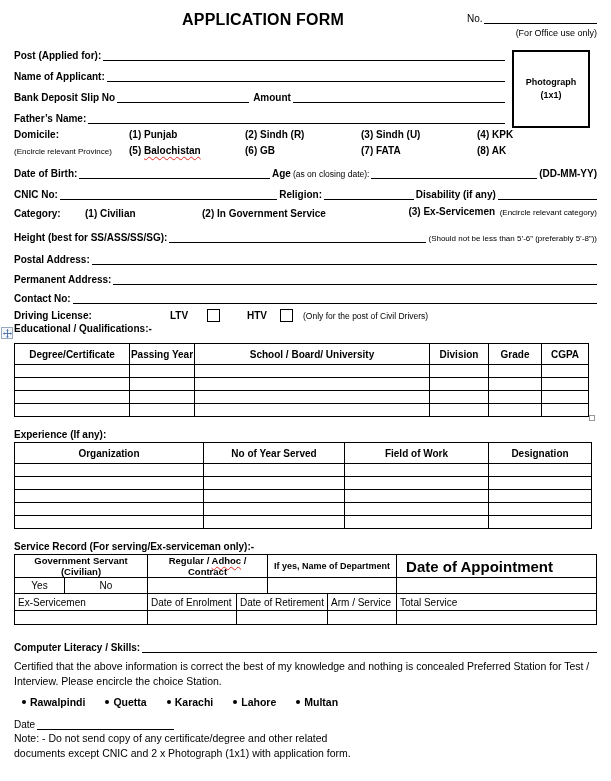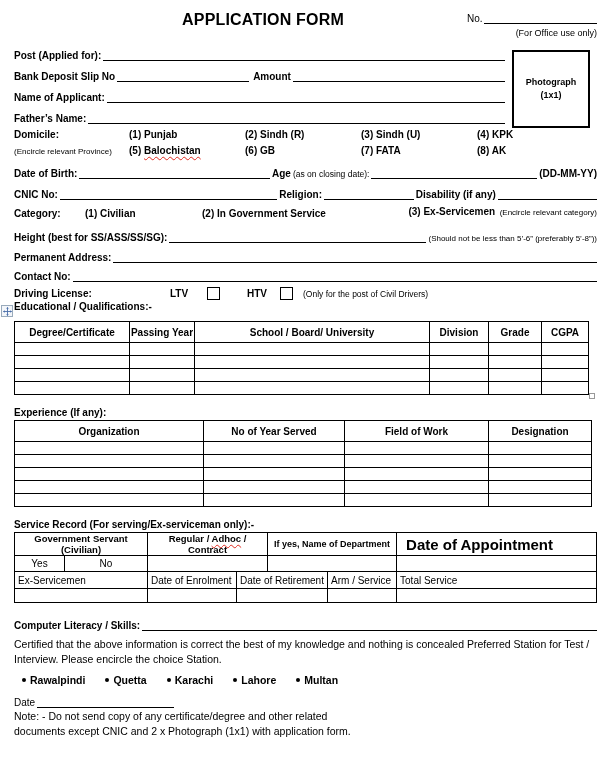--- a/index.html
+++ b/index.html
@@ -68,28 +68,28 @@
   </div>
 
   <div class="content" style="padding-top:40px;">
 
     <div class="frow short">
       <span class="lbl">Post (Applied for):</span>
       <span class="fill gap2"></span>
     </div>
 
     <div class="frow short">
+      <span class="lbl">Name of Applicant:</span>
+      <span class="fill gap2"></span>
+    </div>
+
+    <div class="frow short">
       <span class="lbl">Bank Deposit Slip No</span>
       <span class="fill fixed132 gap2"></span>
       <span class="lbl gap4">Amount</span>
-      <span class="fill gap2"></span>
-    </div>
-
-    <div class="frow short">
-      <span class="lbl">Name of Applicant:</span>
       <span class="fill gap2"></span>
     </div>
 
     <div class="frow short">
       <span class="lbl">Father’s Name:</span>
       <span class="fill gap2"></span>
     </div>
 
     <div class="frow posrow" style="height:18px;">
       <span class="lbl" style="left:0;">Domicile:</span>
@@ -131,20 +131,24 @@
       <span class="lbl" style="left:188px;">(2) In Government Service</span>
       <span style="right:0;"><span class="lbl">(3) Ex-Servicemen</span> <span class="hint">(Encircle relevant category)</span></span>
     </div>
 
     <div class="frow" style="height:22px;">
       <span class="lbl">Height (best for SS/ASS/SS/SG):</span>
       <span class="fill gap2"></span>
       <span class="hint gap2">(Should not be less than 5’-6” (preferably 5’-8”))</span>
     </div>
 
+    <div class="frow" style="height:22px;">
+      <span class="lbl">Postal Address:</span>
+      <span class="fill gap2"></span>
+    </div>
 
     <div class="frow" style="height:20px;">
       <span class="lbl">Permanent Address:</span>
       <span class="fill gap2"></span>
     </div>
 
     <div class="frow" style="height:19px;">
       <span class="lbl">Contact No:</span>
       <span class="fill gap2"></span>
     </div>

